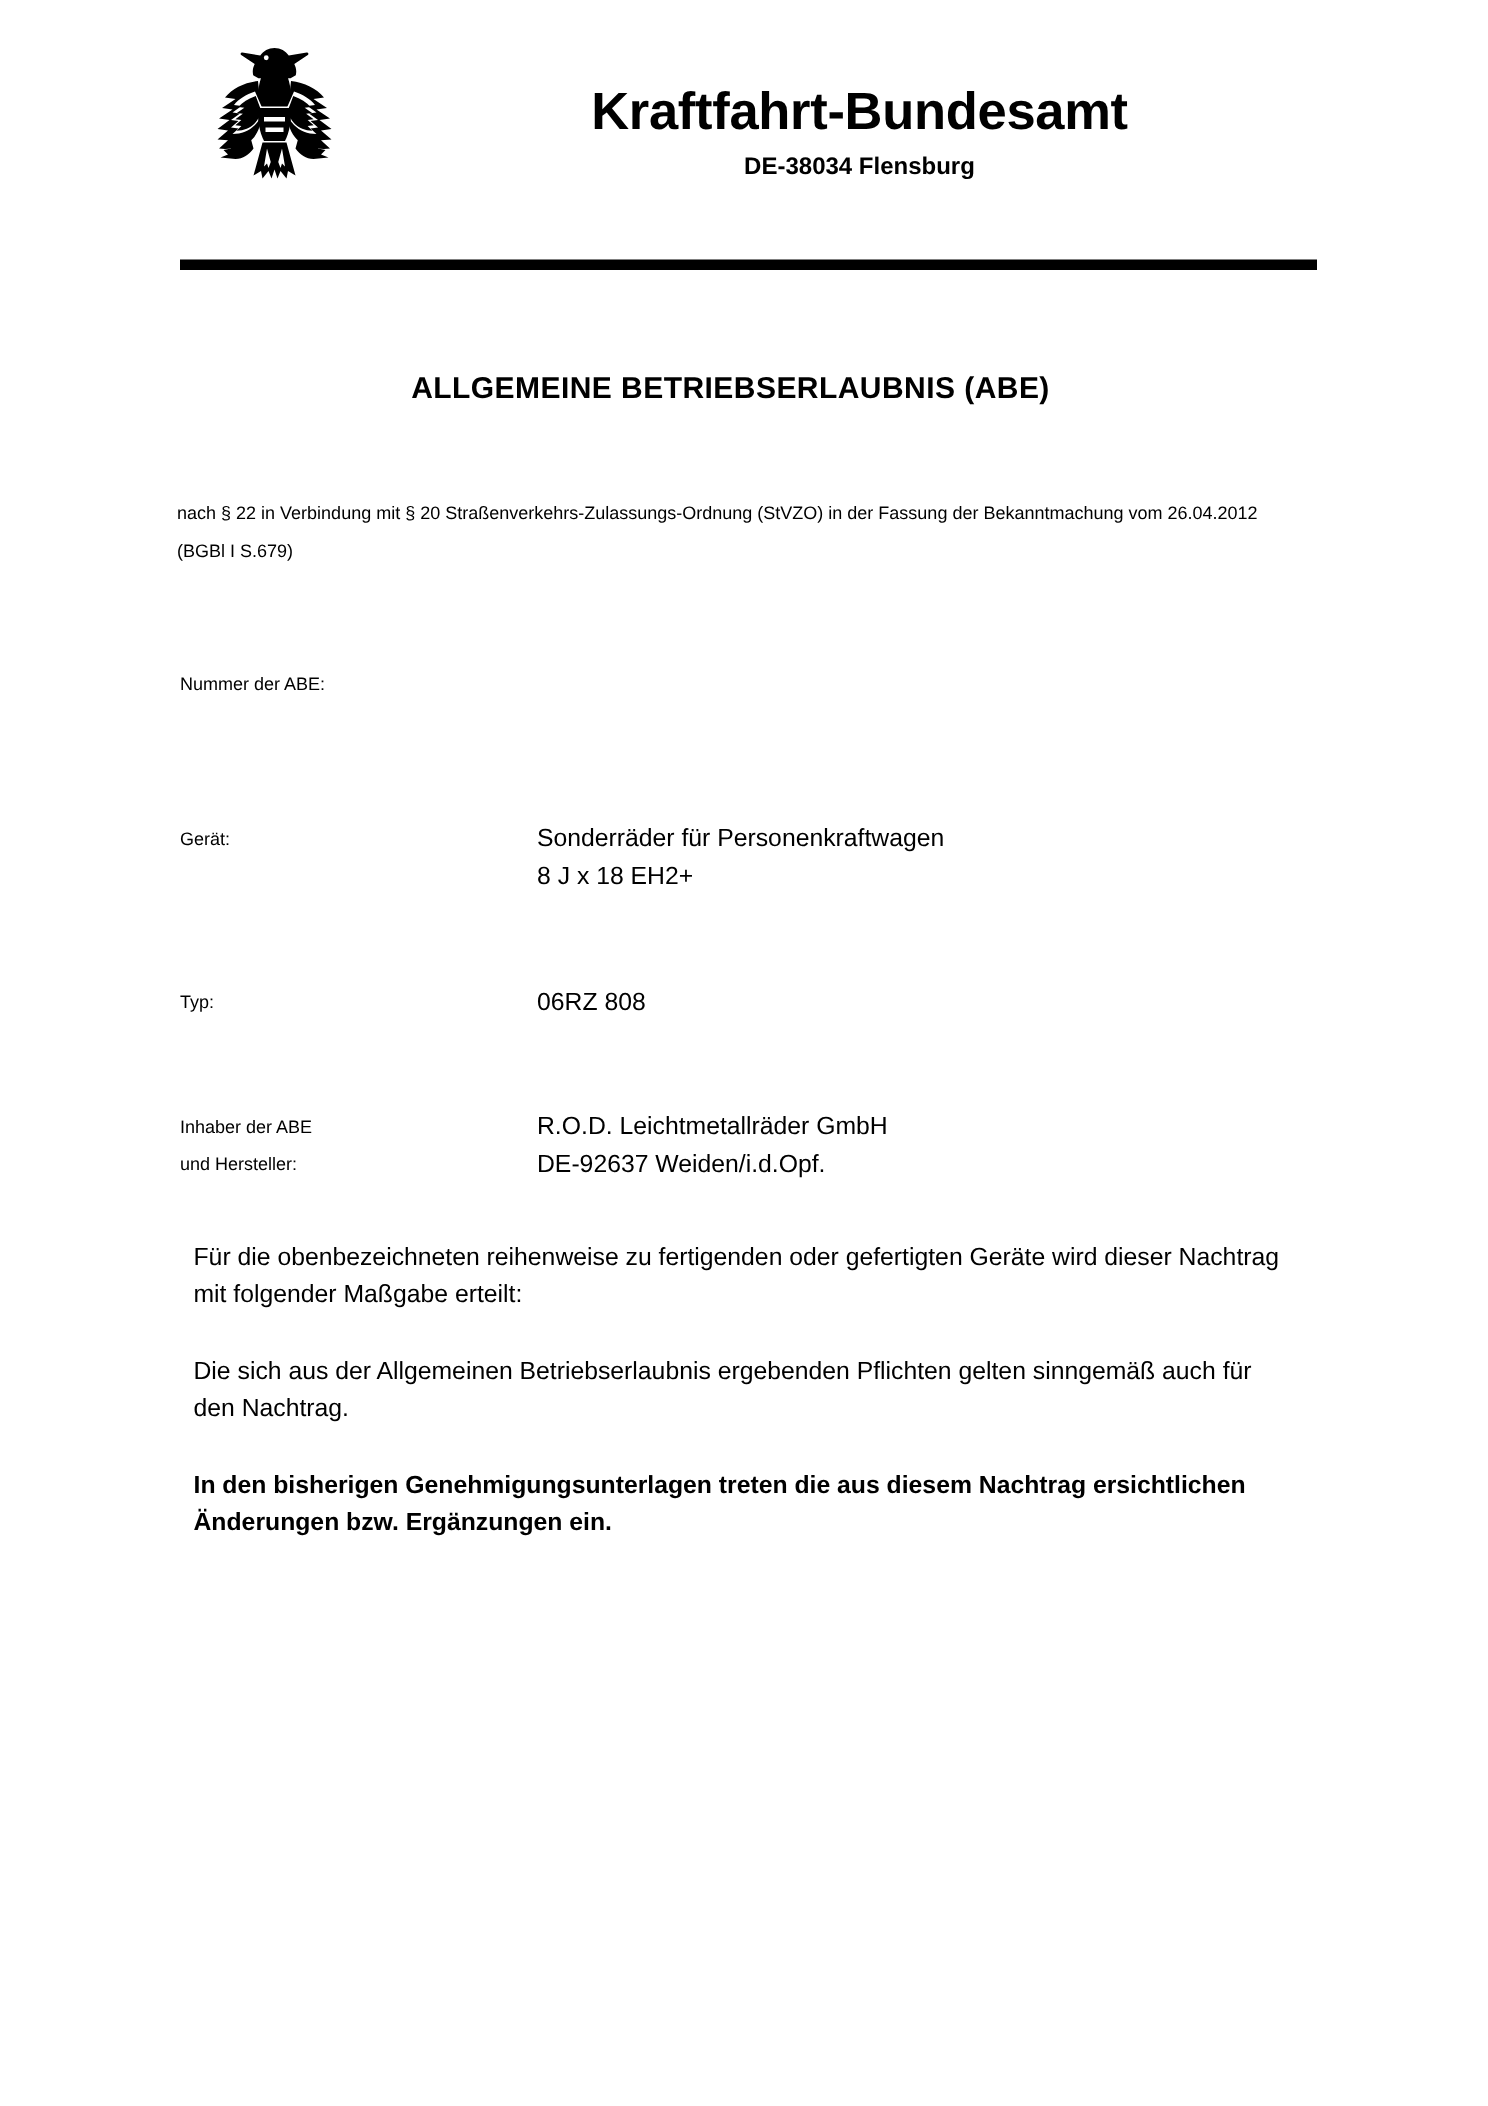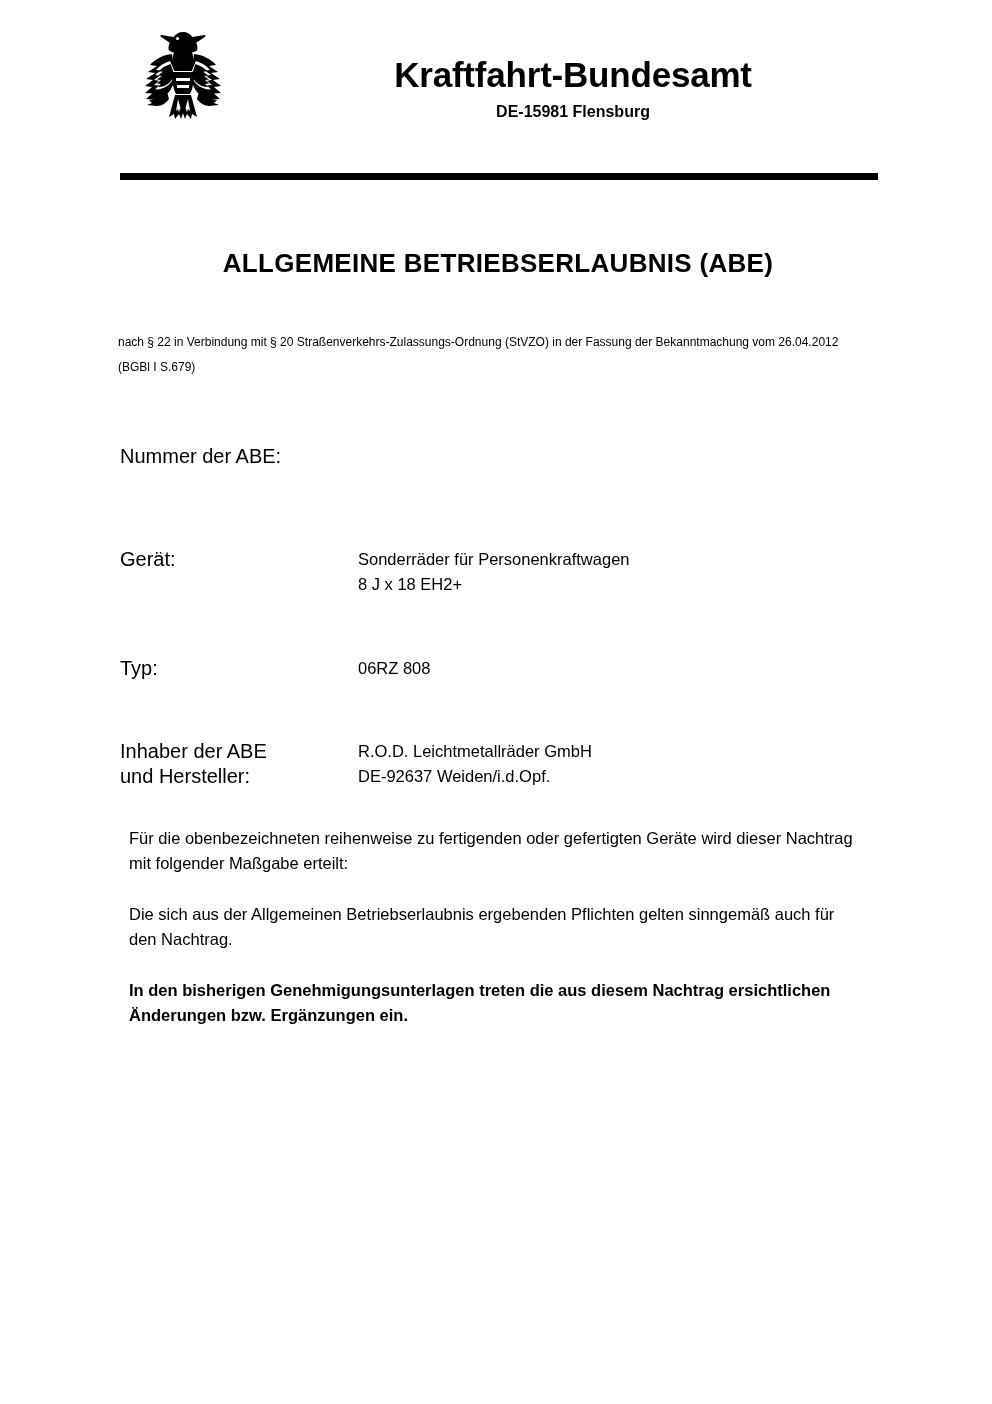--- a/index.html
+++ b/index.html
@@ -64,24 +64,24 @@
     top: 173px;
     width: 758px;
     height: 7px;
     background: #000000;
   }
 
   
   .doc-title {
     position: absolute;
     top: 248px;
-    left: 118px;
+    left: 107px;
     width: 760px;
     text-align: center;
-    font-size: 26px;
+    font-size: 20px;
     font-weight: bold;
     letter-spacing: 0.3px;
   }
 
   
   .legal {
     position: absolute;
     top: 330px;
     left: 118px;
     width: 740px;
@@ -97,21 +97,21 @@
     width: 740px;
   }
   .field-row {
     position: relative;
     display: flex;
     align-items: flex-start;
   }
   .field-label {
     width: 238px;
     flex: 0 0 238px;
-    font-size: 20px;
+    font-size: 12px;
     line-height: 25px;
     white-space: pre-line;
   }
   .field-value {
     flex: 1 1 auto;
     font-size: 16.5px;
     line-height: 25px;
     white-space: pre-line;
   }
   .gap-1 { height: 78px; }
@@ -168,21 +168,21 @@
           <path d="M65 71 l2 12 l-2 -2 l-1 3 l-1.5 -4 z" fill="#ffffff"></path>
 
           <path d="M43 60 c-4 4 -8 7 -13 8 l1 3 l-5 1 l3 3 l-5 2 l10 1 c5 0 9 -3 12 -7 z"></path>
           <path d="M77 60 c4 4 8 7 13 8 l-1 3 l5 1 l-3 3 l5 2 l-10 1 c-5 0 -9 -3 -12 -7 z"></path>
         </g>
       </svg>
     </div>
 
     <div class="header-text">
       <div class="org-title">Kraftfahrt-Bundesamt</div>
-      <div class="org-sub">DE-15981 Flensburg</div>
+      <div class="org-sub">DE-38034 Flensburg</div>
     </div>
   </div>
 
   <div class="rule"></div>
 
   <div class="doc-title">ALLGEMEINE  BETRIEBSERLAUBNIS  (ABE)</div>
 
   <div class="legal">nach § 22 in Verbindung mit § 20 Straßenverkehrs-Zulassungs-Ordnung (StVZO) in der Fassung der Bekanntmachung vom 26.04.2012 (BGBl I S.679)</div>
 
   <div class="fields">

